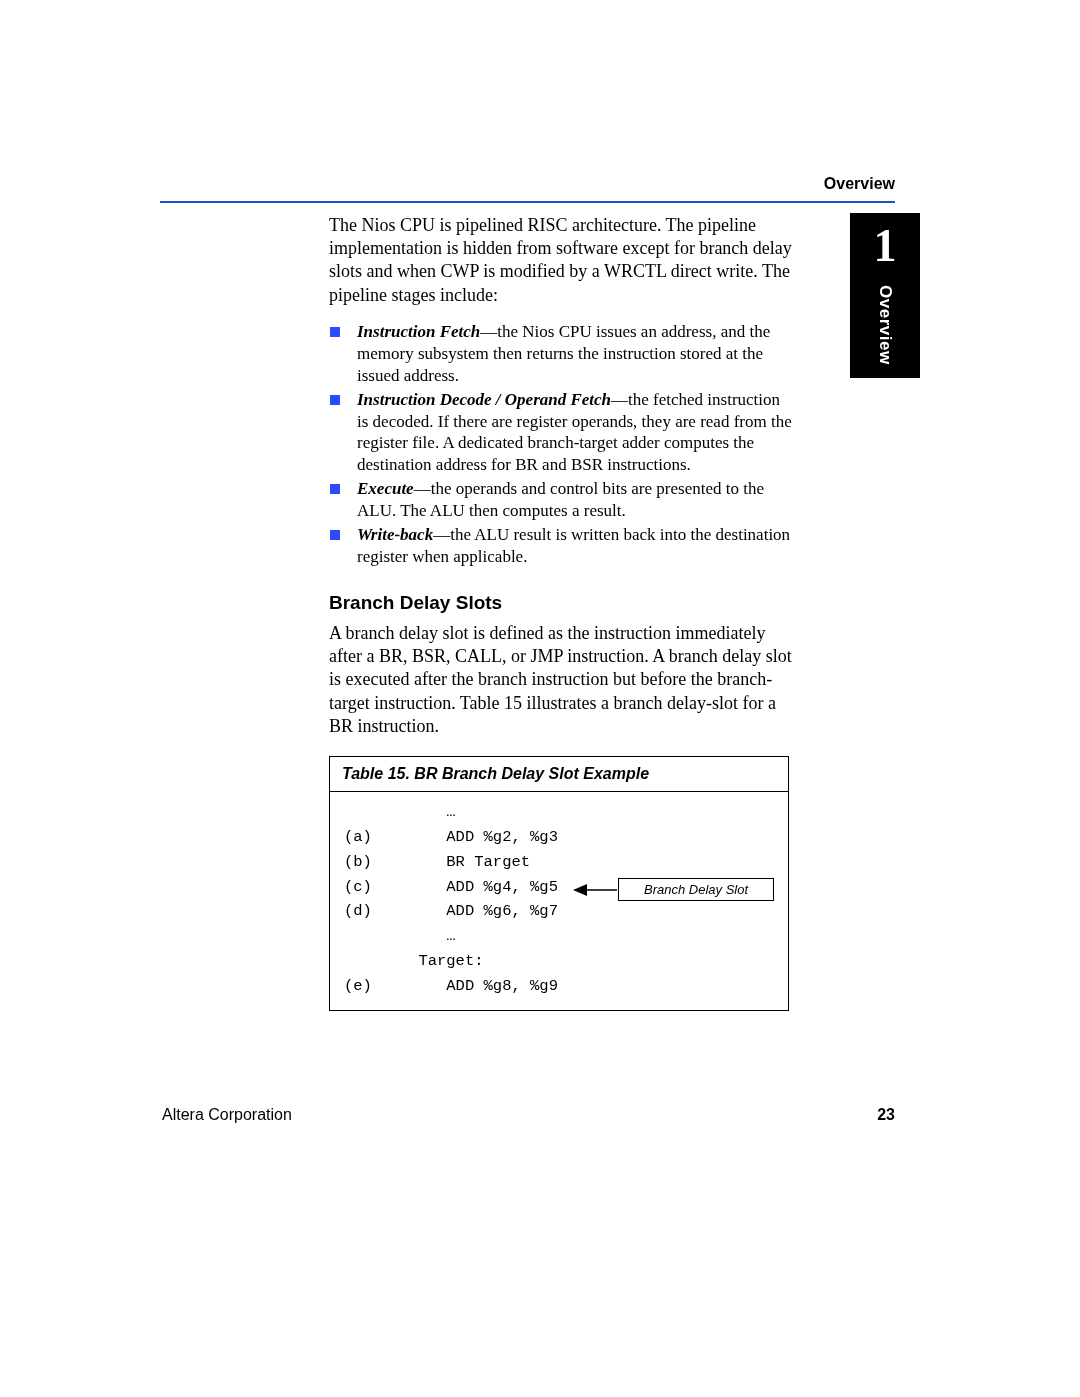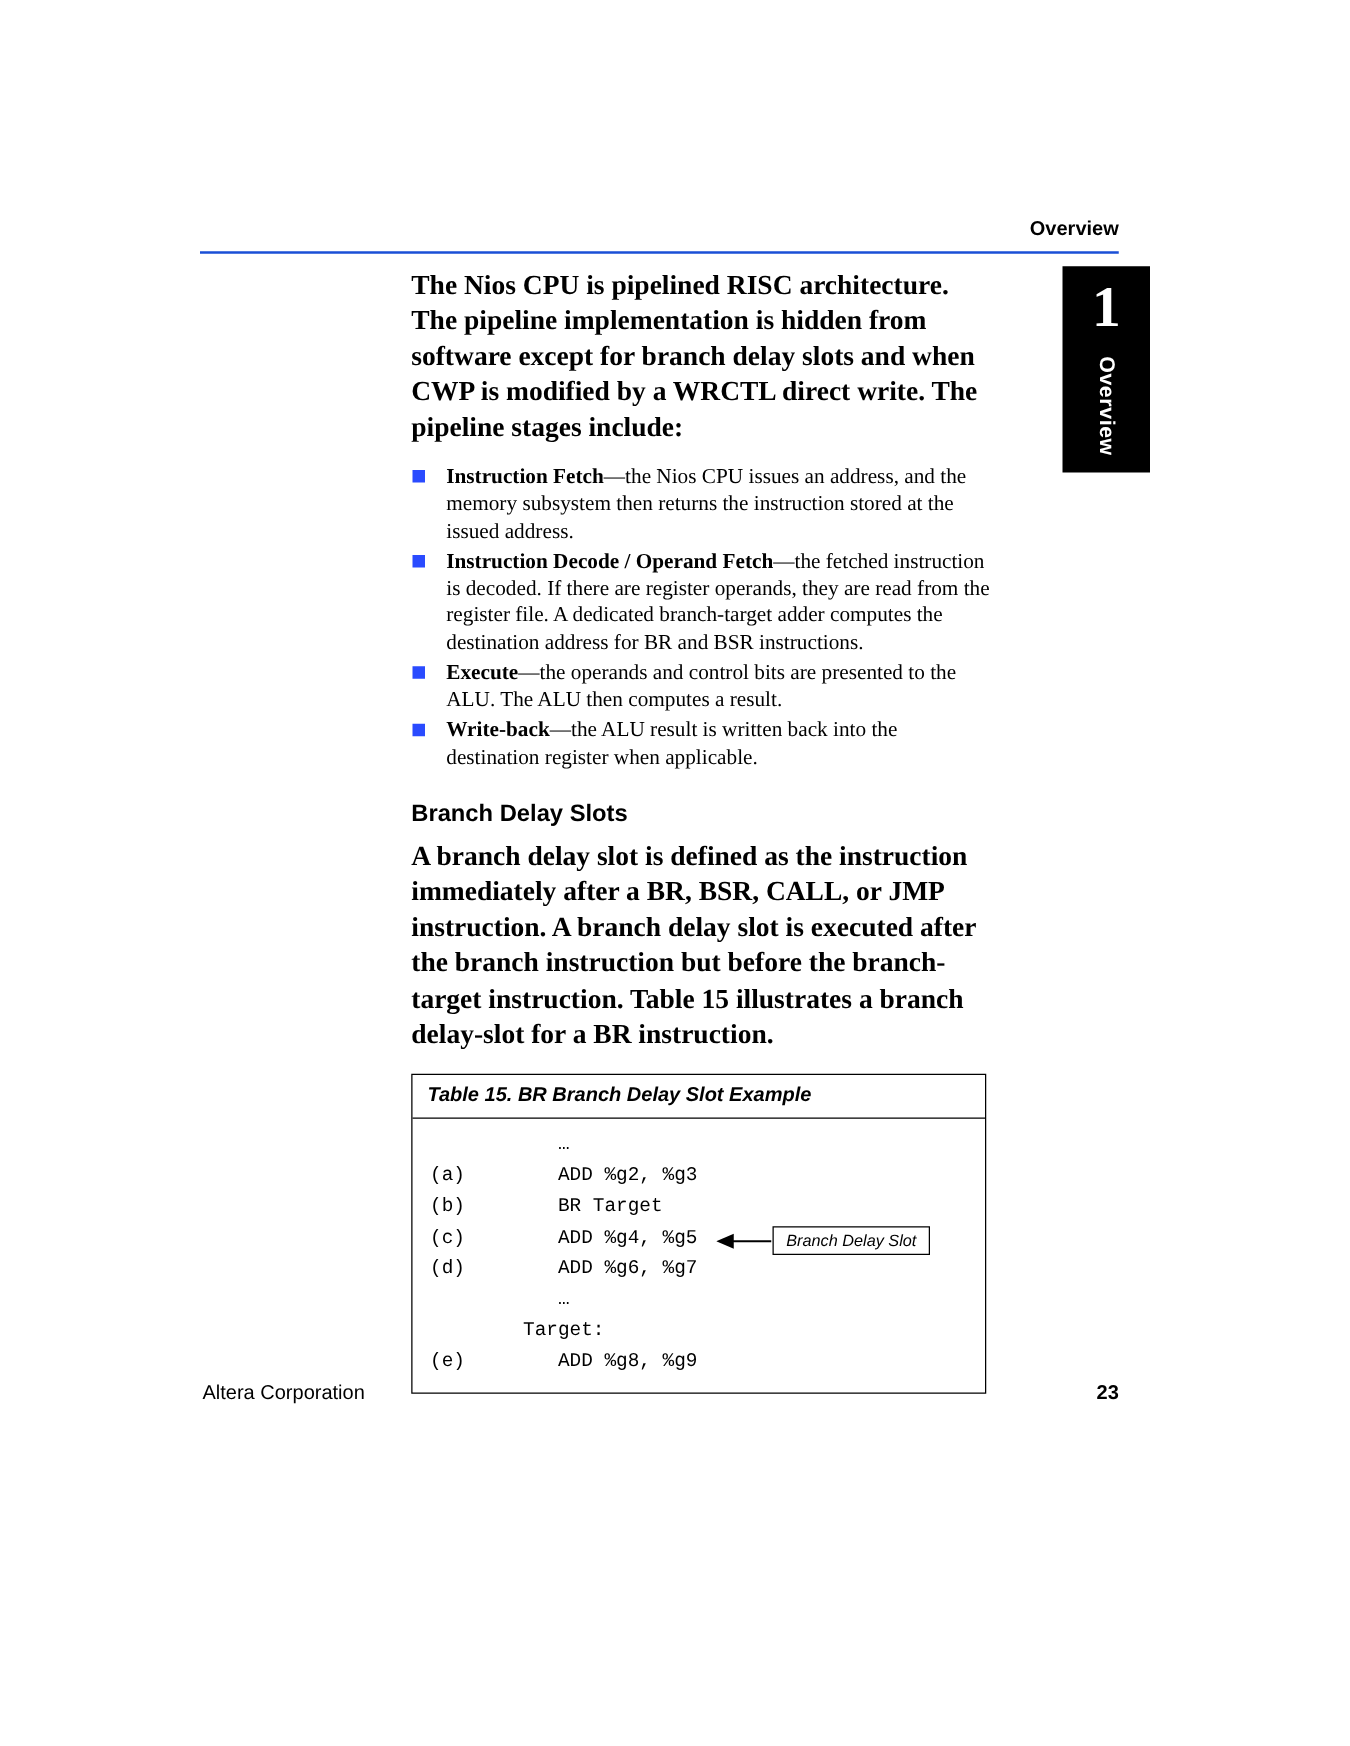--- a/index.html
+++ b/index.html
@@ -24,45 +24,45 @@
   .chapter-text {
     writing-mode: vertical-rl;
     font-family: Arial, Helvetica, sans-serif; font-weight: bold; font-size: 17px;
     margin: 16px auto 0 auto; letter-spacing: 0.5px;
   }
   .content { position: absolute; left: 329px; top: 214px; width: 465px; }
   .section-title {
     font-family: Arial, Helvetica, sans-serif; font-weight: bold; font-size: 19px;
     margin-bottom: 8px;
   }
-  .para { font-size: 22px; line-height: 1.29; margin-bottom: 14px; font-weight: bold; }
+  .para { font-size: 18px; line-height: 1.29; margin-bottom: 14px; }
   ul.bullets { list-style: none; margin: 0 0 24px 0; padding: 0; }
   ul.bullets li { display: flex; align-items: flex-start; font-size: 17px; line-height: 1.29; margin-bottom: 2px; }
   ul.bullets li .bul {
     flex: 0 0 28px; padding-top: 0px;
   }
   ul.bullets li .bul svg { display: block; }
   ul.bullets li .btxt { flex: 1 1 auto; }
-  .btxt b { font-weight: bold; }
+  .btxt b { font-weight: bold; font-style: italic; }
   .table-wrap {
     position: relative; width: 460px; border: 1px solid #000; margin-top: 18px;
   }
   .table-title {
     border-bottom: 1px solid #000; padding: 8px 12px;
     font-family: Arial, Helvetica, sans-serif; font-style: italic; font-weight: bold; font-size: 16px;
   }
   .code-block {
     font-family: "Courier New", Courier, monospace; font-size: 15.5px;
     padding: 8px 14px 12px 14px; position: relative;
   }
   .code-block .row { white-space: pre; line-height: 1.6; }
   .annot {
     position: absolute; border: 1px solid #000; background: #fff;
     font-family: Arial, Helvetica, sans-serif; font-style: italic; font-size: 13px;
-    padding: 3px 10px;
+    padding: 3px 25px;
   }
   .arrow-svg { position: absolute; }
   .footer-left {
     position: absolute; left: 162px; bottom: 203px;
     font-family: Arial, Helvetica, sans-serif; font-weight: normal; font-size: 16px;
   }
   .footer-right {
     position: absolute; right: 185px; bottom: 203px;
     font-family: Arial, Helvetica, sans-serif; font-weight: bold; font-size: 16px;
   }

